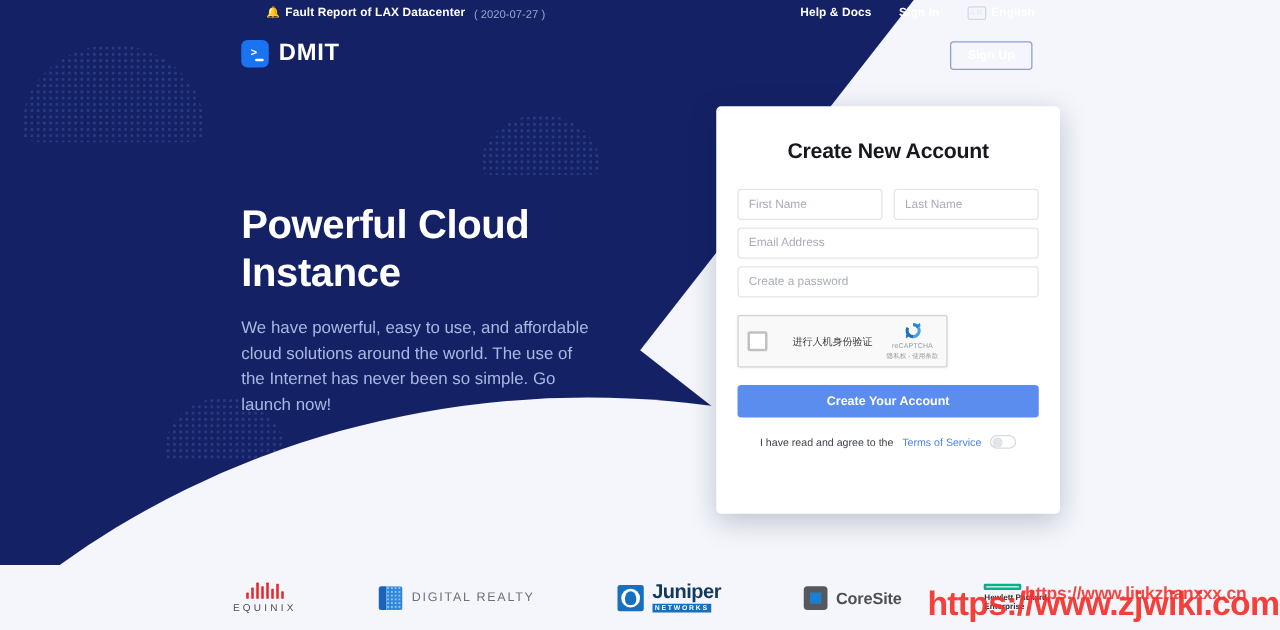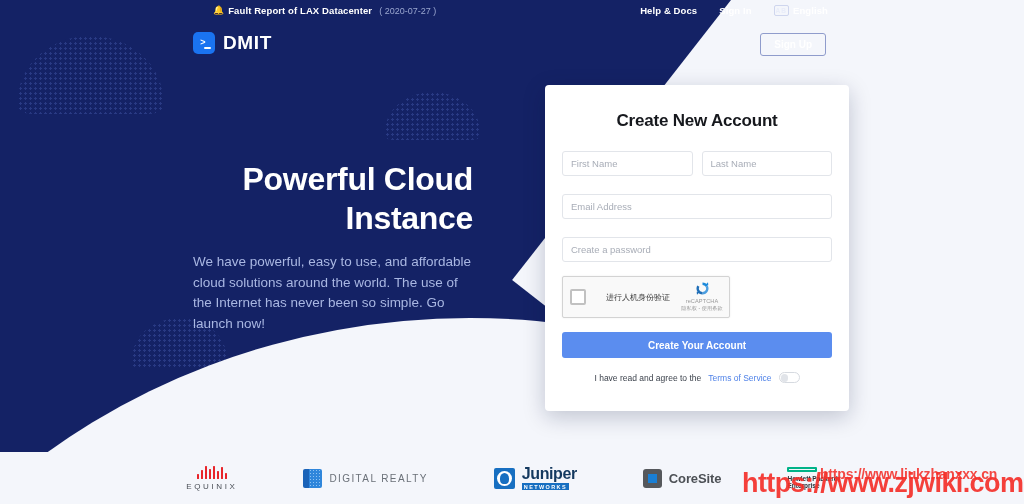--- a/index.html
+++ b/index.html
@@ -150,32 +150,31 @@
 
   
   .hero-copy {
     position: absolute; left: 193px; top: 160px;
     width: 280px; z-index: 5;
   }
   .hero-title {
     color: #ffffff;
     font-size: 32px; font-weight: bold; line-height: 1.22;
     letter-spacing: -.3px;
-    text-align: right;
   }
   .hero-sub {
     margin-top: 14px;
     color: #a9b7e2;
     font-size: 13.5px; line-height: 1.52;
   }
 
   
   .card {
-    position: absolute; left: 545px; top: 85px;
-    width: 304px; height: 326px;
+    position: absolute; left: 573px; top: 85px;
+    width: 275px; height: 326px;
     background: #ffffff;
     border-radius: 4px;
     box-shadow: 0 6px 22px rgba(10,20,60,.22);
     z-index: 7;
     padding: 0 17px;
   }
   .card-title {
     text-align: center;
     font-size: 17px; font-weight: bold; color: #16181d;
     padding-top: 26px; padding-bottom: 20px;
@@ -188,21 +187,21 @@
     border: 1px solid #e2e5ea;
     border-radius: 3px;
     background: #fff;
     font-size: 9.5px;
     color: #2b2f36;
     padding: 0 8px;
     outline: none;
     font-family: "Liberation Sans", sans-serif;
   }
   .fld::placeholder { color: #a8adb7; font-size: 9.5px; }
-  .mt9 { margin-top: 18px; }
+  .mt9 { margin-top: 6px; }
 
   
   .recaptcha {
     margin-top: 14px;
     width: 168px; height: 42px;
     background: #f9f9f9;
     border: 1px solid #d3d3d3;
     border-radius: 2px;
     box-shadow: 0 0 2px rgba(0,0,0,.08);
     display: flex; align-items: center;

